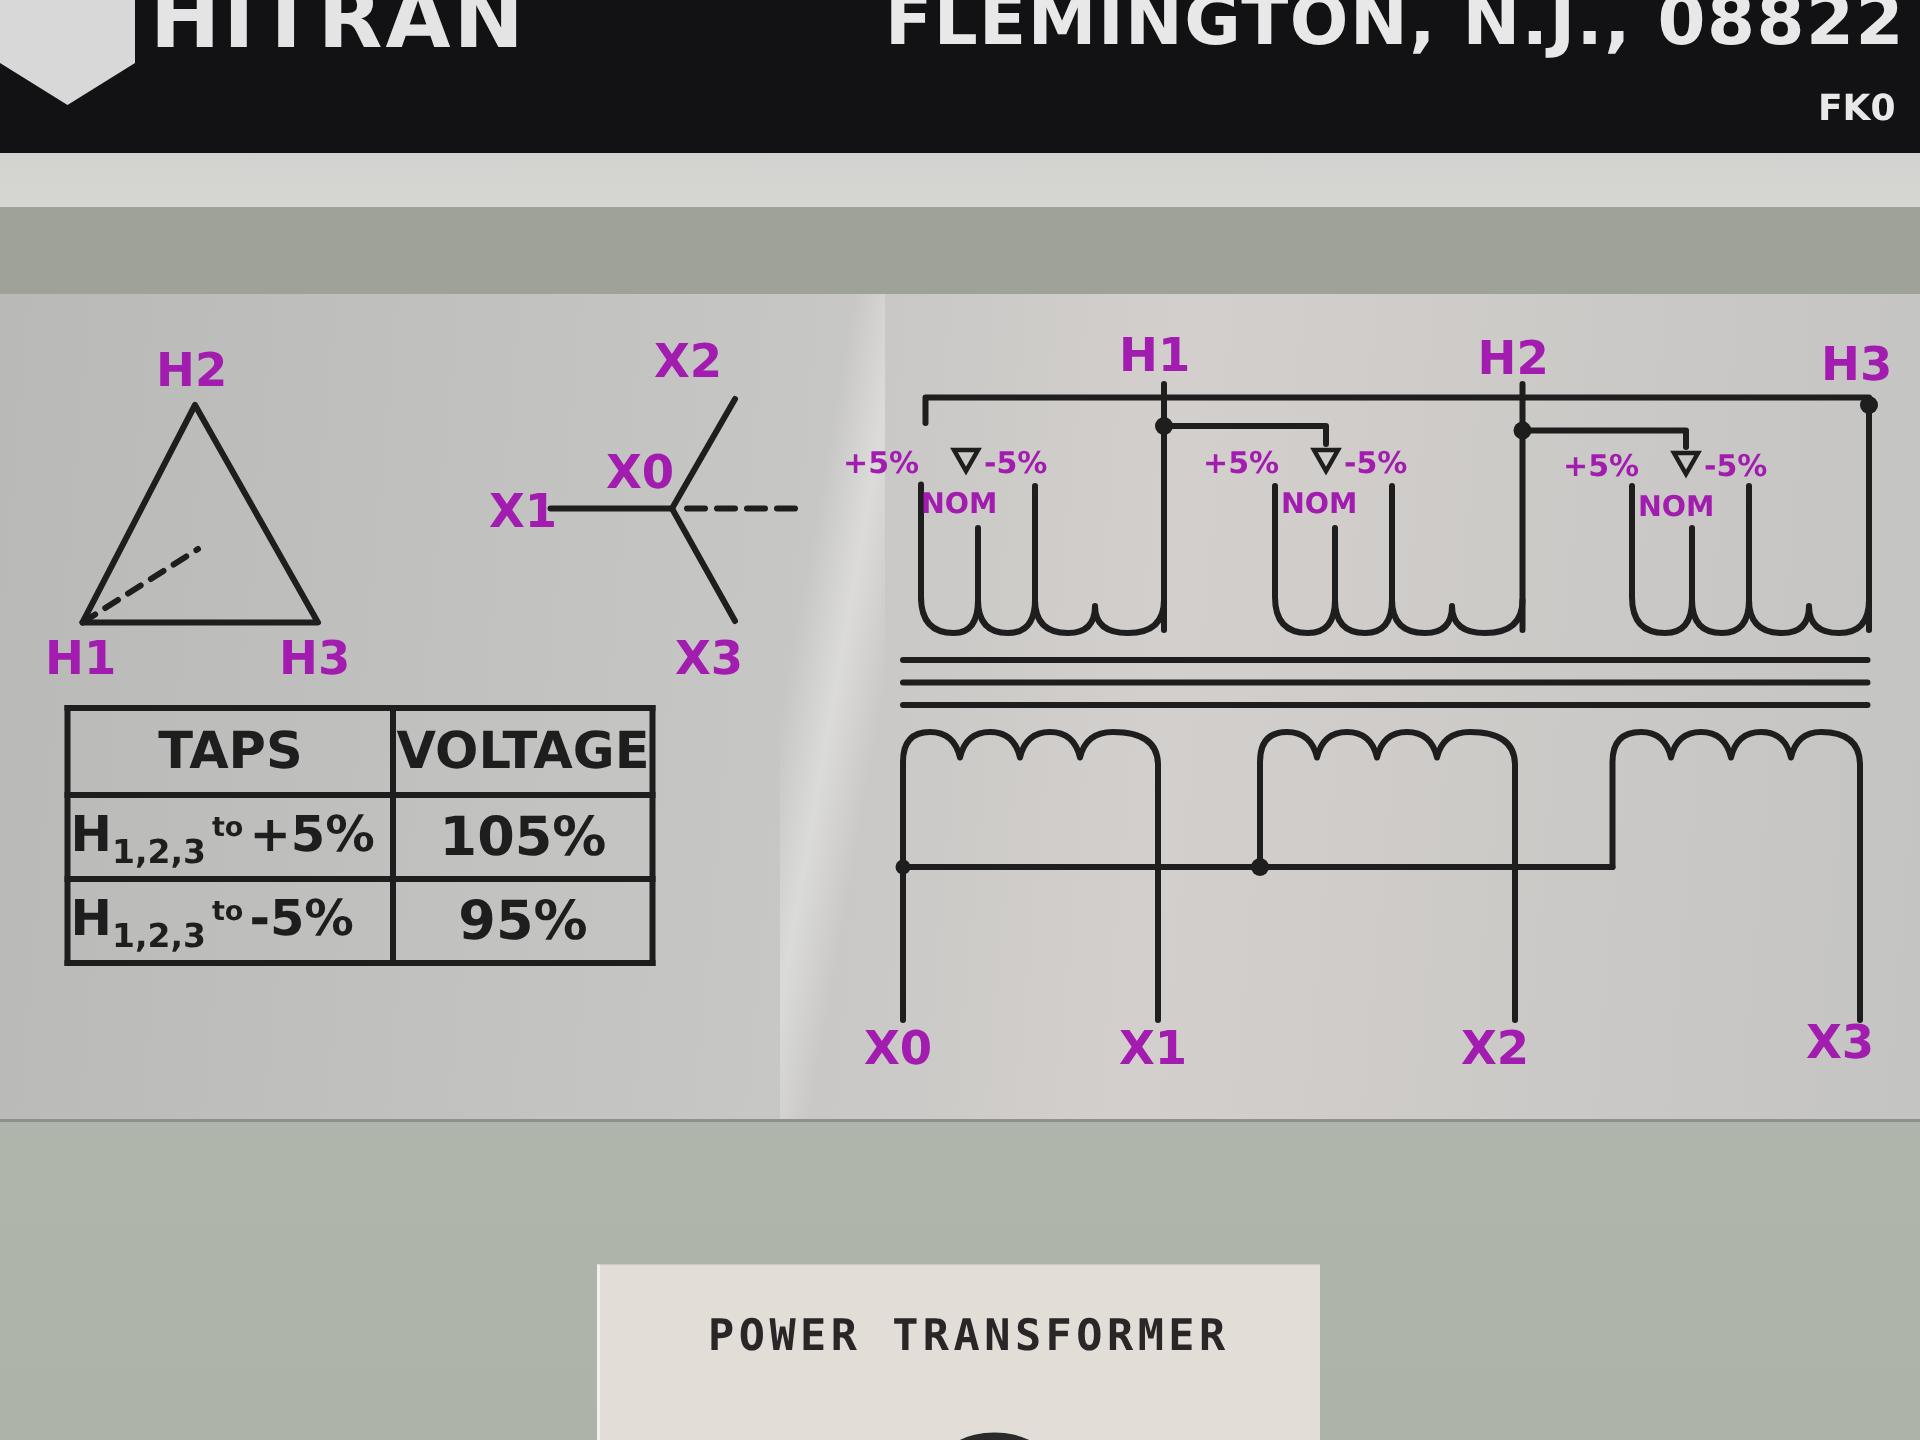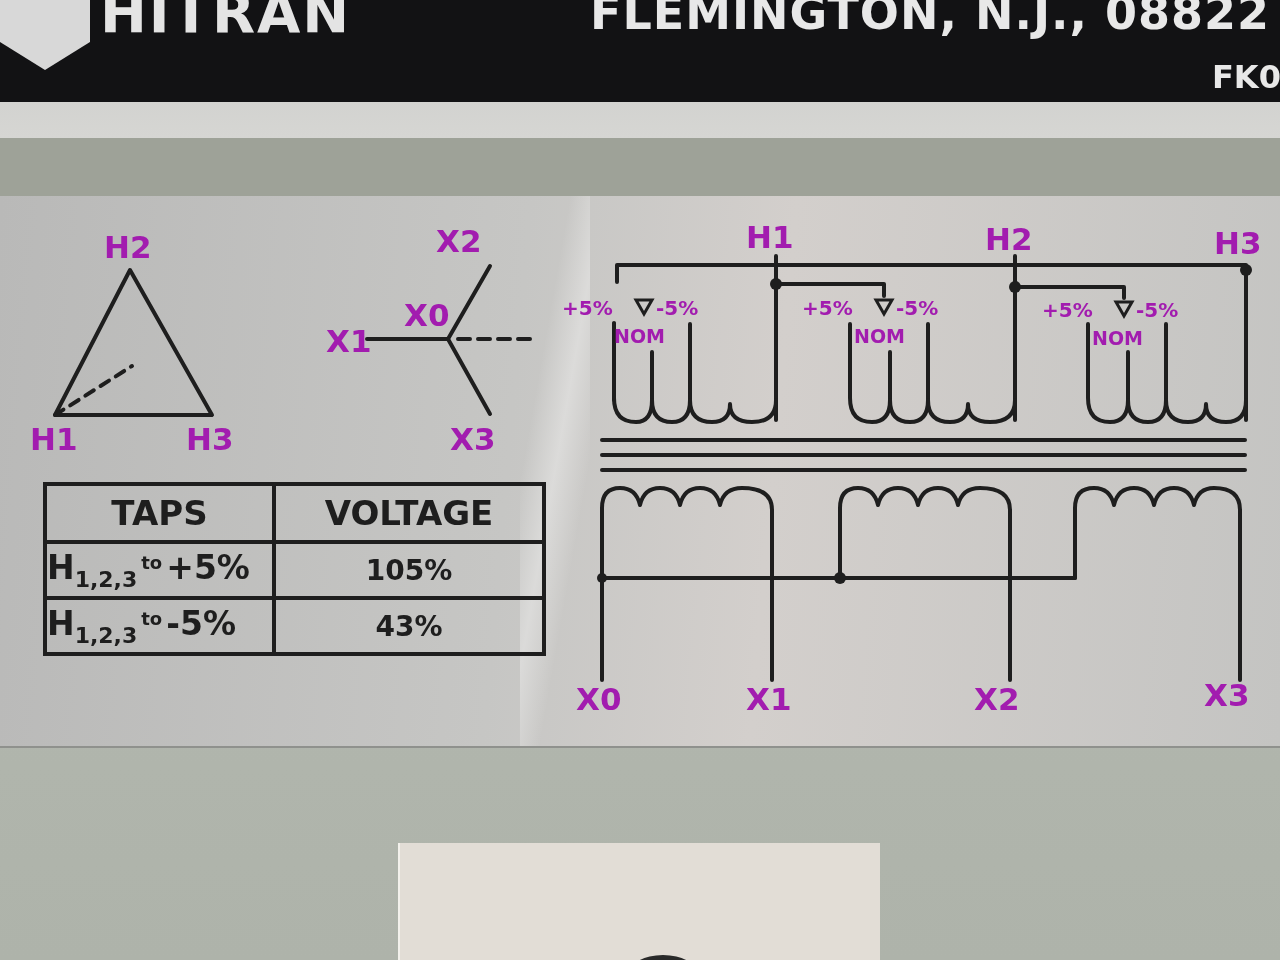--- a/index.html
+++ b/index.html
@@ -7,37 +7,37 @@
     background:linear-gradient(180deg,#a9aea4 0%,#b4b9b0 40%,#aeb3aa 100%);
     font-family:"DejaVu Sans",sans-serif;}
   .top-plate{position:absolute;left:0;top:0;width:1280px;height:138px;
     background:linear-gradient(180deg,#c8c9c7,#d6d6d3);padding-left:20px;}
   .top-plate-black{position:absolute;left:0;top:0;width:1280px;height:102px;background:#121214;}
   .logo-shape{position:absolute;left:0;top:0;width:90px;height:70px;background:#d8d8d8;
     clip-path:polygon(0 0,100% 0,100% 60%,50% 100%,0 60%);}
   .brand{position:absolute;left:100px;top:-20px;font-family:"DejaVu Sans",sans-serif;font-weight:bold;
     font-size:56px;color:#e4e4e4;letter-spacing:2px;}
   .city{position:absolute;left:590px;top:-14px;font-weight:bold;font-size:46px;color:#e8e8e8;letter-spacing:1px;}
-  .fk{position:absolute;left:1212px;top:58px;font-weight:bold;font-size:32px;color:#e8e8e8;}
+  .fk{position:absolute;left:1212px;top:58px;font-weight:bold;font-size:24px;color:#e8e8e8;}
   .band{position:absolute;left:0;top:138px;width:1280px;height:60px;background:#9ea298;}
   .plate{position:absolute;left:0;top:196px;width:1280px;height:550px;
     background:linear-gradient(95deg,#b9b9b8 0%,#c6c6c4 40%,#d3cfcc 60%,#c4c4c2 100%);
     border-bottom:2px solid #8f918d;}
   .scratch{position:absolute;left:520px;top:196px;width:70px;height:550px;
     background:linear-gradient(100deg,rgba(0,0,0,0) 30%,rgba(255,255,255,.35) 50%,rgba(0,0,0,0) 70%);}
   .lbl{position:absolute;font-weight:bold;color:#a21caf;font-size:31px;line-height:1;}
   .sm{font-size:20px;}
   .nom{font-size:19px;}
-  table.taps{position:absolute;left:43px;top:470px;border-collapse:collapse;width:503px;margin-top:12px;}
+  table.taps{position:absolute;left:43px;top:470px;border-collapse:collapse;width:394px;}
   table.taps td,table.taps th{border:4px solid #1e1e1e;color:#1e1e1e;font-weight:bold;padding:0;height:52px;}
   table.taps th{font-size:34px;height:54px;}
   td.tap{font-size:33px;padding-left:10px;white-space:nowrap;width:225px;}
   td.tap sub{font-size:22px;vertical-align:-8px;}
   td.tap .to{font-size:18px;vertical-align:10px;margin:0 4px;}
-  td.v{text-align:center;font-size:28px;}
+  td.v{text-align:center;font-size:36px;}
   svg{position:absolute;left:0;top:0;}
   .label-plate{position:absolute;left:398px;top:843px;width:480px;height:130px;background:#e2ddd6;
     border-left:2px solid #f3f1ec;}
   .label-text{position:absolute;left:72px;top:30px;font-weight:bold;font-size:29px;color:#2a2628;letter-spacing:3px;
     font-family:"DejaVu Sans Mono",monospace;}
   .knob{position:absolute;left:228px;top:112px;width:70px;height:40px;border-radius:50%;background:#2a2a2a;}
 </style>
 </head>
 <body>
 
@@ -151,21 +151,21 @@
       <tr>
     <th>TAPS</th>
     <th>VOLTAGE</th>
   </tr>
   <tr>
     <td class="tap"><span>H</span><sub>1,2,3</sub><span class="to">to</span><span>+5%</span></td>
     <td class="v">105%</td>
   </tr>
   <tr>
     <td class="tap"><span>H</span><sub>1,2,3</sub><span class="to">to</span><span>-5%</span></td>
-    <td class="v">43%</td>
+    <td class="v">95%</td>
   </tr>
 </tbody>
   </table>
 
 <div class="lbl" style="left:746px;top:222px;">H1</div>
 <div class="lbl" style="left:985px;top:224px;">H2</div>
 <div class="lbl" style="left:1214px;top:228px;">H3</div>
 
 <div class="lbl sm" style="left:562px;top:298px;">+5%</div>
 <div class="lbl sm" style="left:656px;top:298px;">-5%</div>
@@ -178,14 +178,15 @@
 <div class="lbl sm" style="left:1042px;top:300px;">+5%</div>
 <div class="lbl sm" style="left:1136px;top:300px;">-5%</div>
 <div class="lbl nom" style="left:1092px;top:329px;">NOM</div>
 
 <div class="lbl" style="left:576px;top:684px;">X0</div>
 <div class="lbl" style="left:746px;top:684px;">X1</div>
 <div class="lbl" style="left:974px;top:684px;">X2</div>
 <div class="lbl" style="left:1204px;top:680px;">X3</div>
 
 <div class="label-plate">
+  <div class="label-text">POWER TRANSFORMER</div>
   <div class="knob"></div>
 </div>
 
 </body></html>

